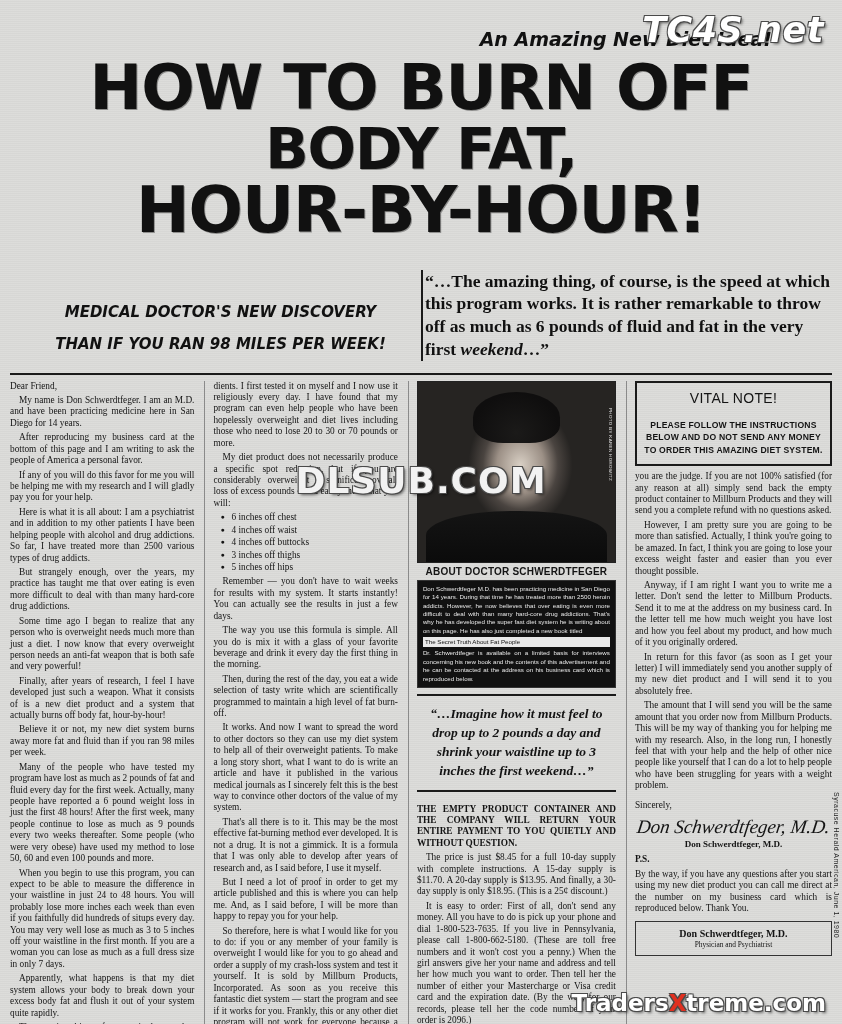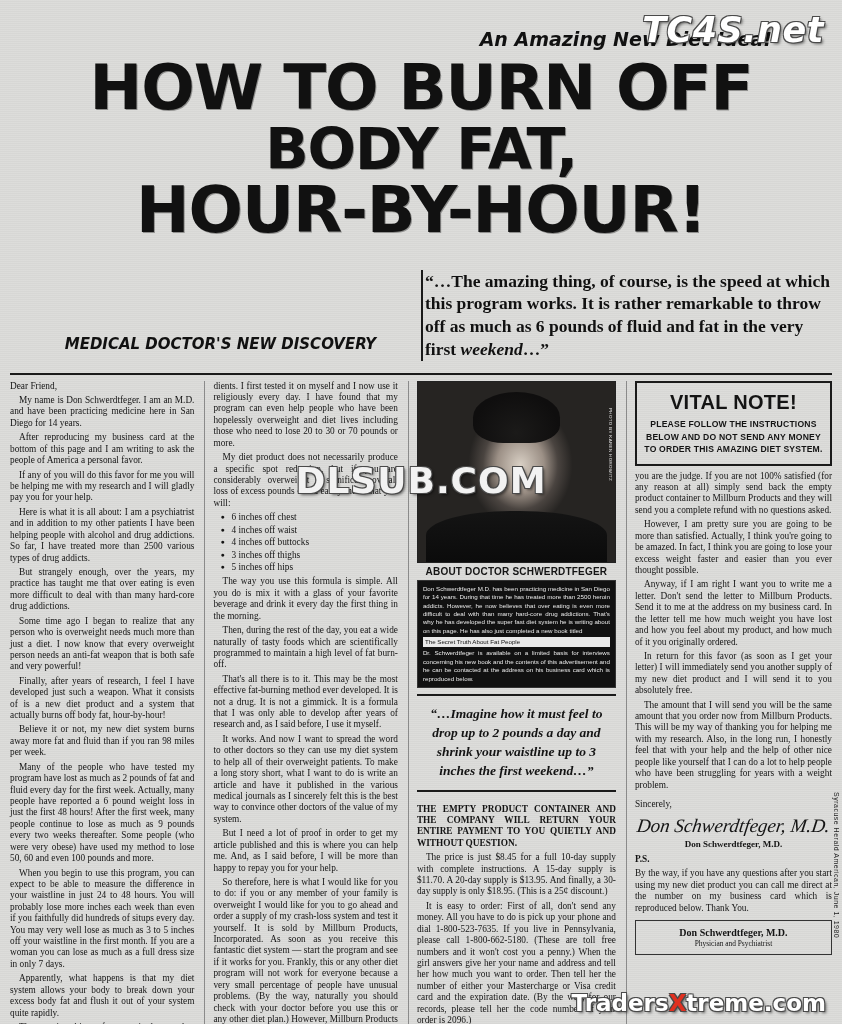--- a/index.html
+++ b/index.html
@@ -167,21 +167,21 @@
   .bizcard .hl{background:#e9e9e9;color:#111;display:block;padding:1px 2px;margin:2px 0;}
 
   
   .vital{
     border:2px solid #1a1a1a;
     padding:7px 6px 8px 6px;
     text-align:center;
     font-family:"Liberation Sans",sans-serif;
     margin-bottom:5px;
   }
-  .vital .t{font-size:20px;font-weight:bold;letter-spacing:.3px;margin-bottom:4px;}
+  .vital .t{font-size:14px;font-weight:normal;letter-spacing:.3px;margin-bottom:12px;}
   .vital .b{font-size:8.6px;font-weight:bold;line-height:1.45;letter-spacing:.2px;}
 
   
   .pull{
     border-top:2px solid #1a1a1a;
     border-bottom:2px solid #1a1a1a;
     padding:8px 4px 9px 4px;
     margin:6px 0 12px 0;
     font-family:"Liberation Serif",serif;
     font-style:italic;font-weight:bold;
@@ -232,20 +232,21 @@
   <div class="kicker">An Amazing New Diet Idea!</div>
   <div class="headline">
     <div class="l1">HOW TO BURN OFF</div>
     <div class="l2">BODY FAT,</div>
     <div class="l3">HOUR-BY-HOUR!</div>
   </div>
 
   <div class="subrow">
     <div class="subleft">
       <div>MEDICAL DOCTOR'S NEW DISCOVERY</div>
+      <div>THAN IF YOU RAN 98 MILES PER WEEK!</div>
     </div>
     <div class="subright">
       <span>“…The amazing thing, of course, is the speed at which this program works. It is rather remarkable to throw off as much as 6 pounds of fluid and fat in the very first </span><span class="it">weekend</span><span>…”</span>
     </div>
   </div>
 
   <div class="body">
 
     <div class="col c1">
       <p class="noind">Dear Friend,</p>
@@ -267,24 +268,25 @@
     <div class="col c2">
       <p class="noind">dients. I first tested it on myself and I now use it religiously every day. I have found that my program can even help people who have been hopelessly overweight and diet lives including those who need to lose 20 to 30 or 70 pounds or more.</p>
       <p>My diet product does not necessarily produce a specific spot reduction, but if you are considerably overweight a significant overall loss of excess pounds could easily mean that you will:</p>
       <ul class="bullets">
         <li>6 inches off chest</li>
         <li>4 inches off waist</li>
         <li>4 inches off buttocks</li>
         <li>3 inches off thighs</li>
         <li>5 inches off hips</li>
       </ul>
+      <p>Remember — you don't have to wait weeks for results with my system. It starts instantly! You can actually see the results in just a few days.</p>
       <p>The way you use this formula is simple. All you do is mix it with a glass of your favorite beverage and drink it every day the first thing in the morning.</p>
-      <p>Then, during the rest of the day, you eat a wide naturally of tasty foods which are scientifically programmed to maintain a high level of fat burn-off.</p>
+      <p>Then, during the rest of the day, you eat a wide selection of tasty write which are scientifically programmed to maintain a high level of fat burn-off.</p>
+      <p>It works. And now I want to spread the word to other doctors so they can use my diet system to help all of their overweight patients. To make a long story short, what I want to do is write an article and have it published in the various medical journals as I sincerely felt this is the best way to convince other doctors of the value of my system.</p>
       <p>That's all there is to it. This may be the most effective fat-burning method ever developed. It is not a drug. It is not a gimmick. It is a formula that I was only able to develop after years of research and, as I said before, I use it myself.</p>
-      <p>It works. And now I want to spread the word to other doctors so they can use my diet system to help all of their overweight patients. To make a long story short, what I want to do is write an article and have it published in the various medical journals as I sincerely felt this is the best way to convince other doctors of the value of my system.</p>
       <p>But I need a lot of proof in order to get my article published and this is where you can help me. And, as I said before, I will be more than happy to repay you for your help.</p>
       <p>So therefore, here is what I would like for you to do: if you or any member of your family is overweight I would like for you to go ahead and order a supply of my crash-loss system and test it yourself. It is sold by Millburn Products, Incorporated. As soon as you receive this fantastic diet system — start the program and see if it works for you. Frankly, this or any other diet program will not work for everyone because a very small percentage of people have unusual problems. (By the way, naturally you should check with your doctor before you use this or any other diet plan.) However, Millburn Products is so positive about this diet system that they are making the following guarantee:</p>
 
     </div>
 
     <div class="col c3">
       <div class="photo-wrap">
         <div class="face"></div>
         <div class="hair"></div>
         <div class="shoulders"></div>

